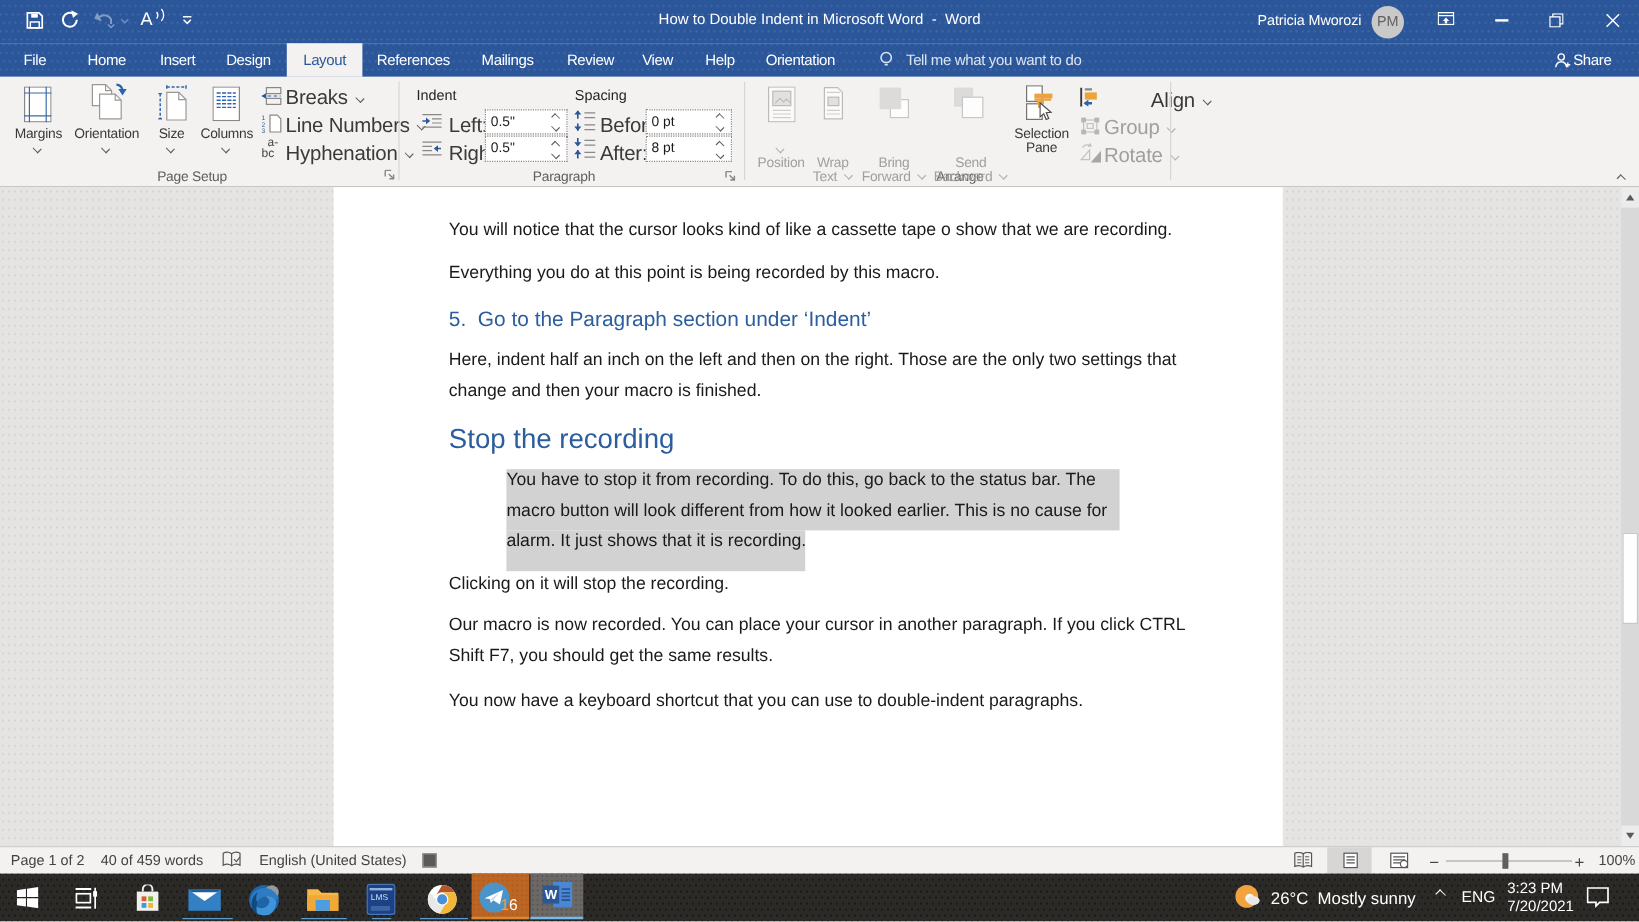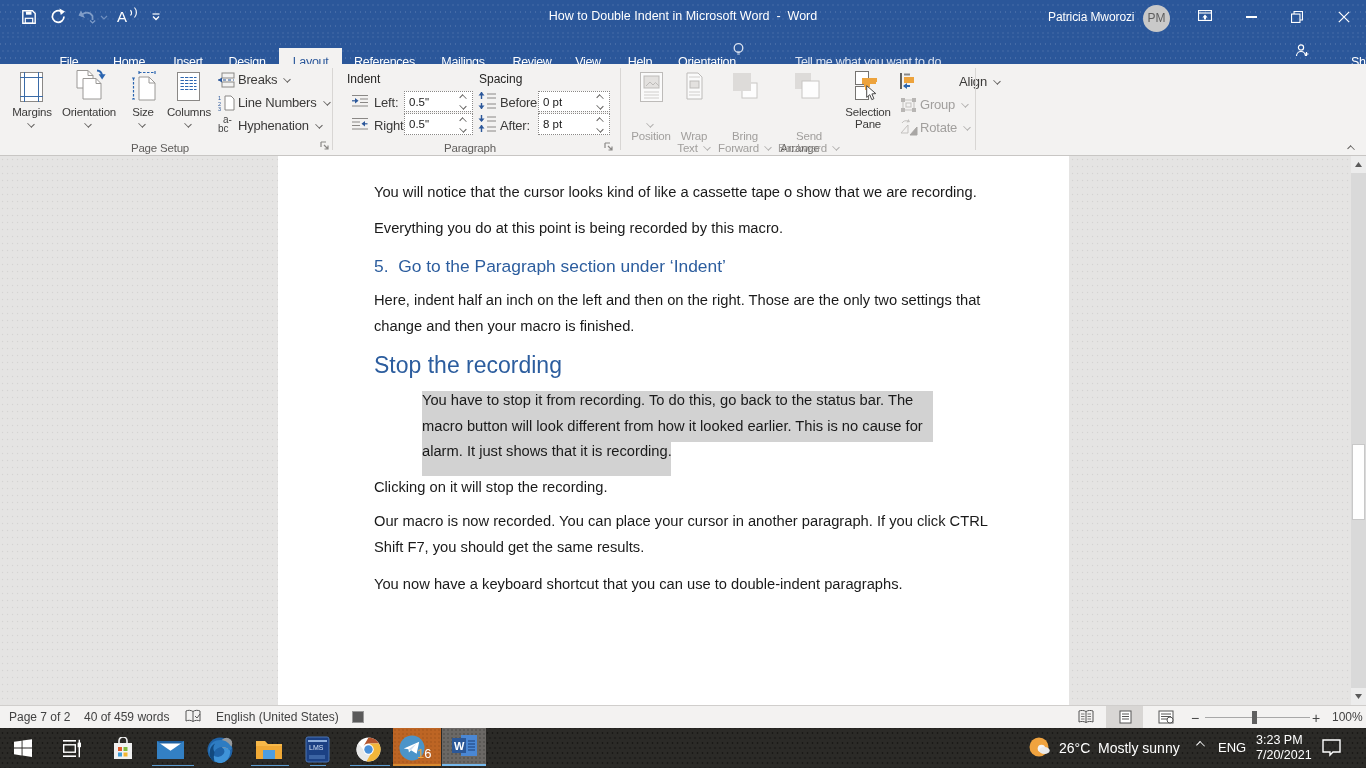--- a/index.html
+++ b/index.html
@@ -11,33 +11,33 @@
   #titlebar { left:0; top:0; width:1366px; height:36px; background:#2b579a;
     background-image:
       radial-gradient(circle, rgba(255,255,255,0.12) 0 0.6px, transparent 1.05px),
       radial-gradient(circle, rgba(255,255,255,0.12) 0 0.6px, transparent 1.05px);
     background-size:5px 14px, 5px 14px; background-position:3px 5px, 5.5px 12px; }
   #tabrow { left:0; top:36px; width:1366px; height:28px; background:#2b579a;
     background-image:
       radial-gradient(circle, rgba(255,255,255,0.12) 0 0.6px, transparent 1.05px),
       radial-gradient(circle, rgba(255,255,255,0.12) 0 0.6px, transparent 1.05px);
     background-size:5px 14px, 5px 14px; background-position:3px 1px, 5.5px 8px; }
-  .tab { position:absolute; top:12px; height:28px; line-height:28px; color:#fff; font-size:12.5px; letter-spacing:-0.3px; text-align:center;margin-left:40px; }
+  .tab { position:absolute; top:0; height:28px; line-height:28px; color:#fff; font-size:12.5px; letter-spacing:-0.3px; text-align:center; }
   #tab-layout { background:#f3f2f1; color:#2b579a; }
   #titletext { color:#fff; font-size:12.5px; top:9px; width:100%; text-align:center; }
   .titright { color:#fff; font-size:14px; }
 
   
   #ribbon { left:0; top:64px; width:1366px; height:92px; background:#f3f2f1; border-bottom:1px solid #c8c6c4; }
   .gsep { position:absolute; top:4px; width:1px; height:82px; background:#d8d6d4; }
   .glabel { position:absolute; top:78px; height:14px; font-size:11.5px; letter-spacing:-0.2px; color:#605e5c; text-align:center; }
   .biglabel { position:absolute; font-size:11.5px; letter-spacing:-0.2px; color:#3b3a39; text-align:center; }
   .chev { position:absolute; width:7px; height:7px; }
   .chev:before { content:""; position:absolute; left:0; top:0; width:5px; height:5px; border-right:1.3px solid #605e5c; border-bottom:1.3px solid #605e5c; transform:rotate(45deg) scale(1,0.8); }
-  .smallrow { position:absolute; font-size:13px; letter-spacing:-0.2px; color:#3b3a39; white-space:nowrap; }
+  .smallrow { position:absolute; font-size:17px; letter-spacing:-0.2px; color:#3b3a39; white-space:nowrap; }
   .gray .smalltxt, .graytxt { color:#a19f9d;margin-top:24px; }
   .spin { position:absolute; width:69px; height:21px; background:#fff; border:1px dotted #8a8886; font-size:11.5px; color:#1a1a1a; padding:4px 0 0 4px; }
   .spinarr { position:absolute; width:9px; height:16px; }
   .spinarr:before { content:""; position:absolute; left:1px; top:1px; width:5px; height:5px; border-left:1.2px solid #605e5c; border-top:1.2px solid #605e5c; transform:rotate(45deg) scale(1,0.75); }
   .spinarr:after { content:""; position:absolute; left:1px; bottom:1px; width:5px; height:5px; border-right:1.2px solid #605e5c; border-bottom:1.2px solid #605e5c; transform:rotate(45deg) scale(1,0.75); }
 
   
   #docarea { left:0; top:156px; width:1366px; height:549px; background:#e5e4e3;
     background-image: radial-gradient(circle, rgba(150,150,150,0.22) 0 0.6px, transparent 1.05px);
     background-size:5px 7px; }
@@ -365,21 +365,21 @@
     </div>
     <div class="abs" style="left:1351px;top:532px;width:15px;height:17px;background:#ececec;">
       <svg width="15" height="17" viewBox="0 0 15 17">
           <path d="M7.5 11 L11 6 H4 Z" fill="#5a5a5a"></path>
         </svg>
     </div>
     <div class="abs" style="left:1352px;top:288px;width:13px;height:76px;background:#fefefe;border:1px solid #c8c8c8;"></div>
   </div>
 
   <div class="abs" id="statusbar">
-    <div class="abs" style="left:9px;top:4px;">Page 7 of 2</div>
+    <div class="abs" style="left:9px;top:4px;">Page 1 of 2</div>
     <div class="abs" style="left:84px;top:4px;">40 of 459 words</div>
     <svg class="abs" style="left:185px;top:3px" width="17" height="16" viewBox="0 0 17 16">
       <path d="M1 2 C3 1, 6 1, 8 2.5 C10 1, 13 1, 15 2 V12 C13 11, 10 11, 8 12.5 C6 11, 3 11, 1 12 Z" fill="none" stroke="#555" stroke-width="1"></path>
       <path d="M8 2.5 V12.5" stroke="#555"></path>
       <path d="M10 7 l2 2 l3 -4" fill="none" stroke="#555"></path>
     </svg>
     <div class="abs" style="left:216px;top:4px;">English (United States)</div>
     <div class="abs" style="left:352px;top:5px;width:12px;height:12px;background:#5a5a5a;border:1px solid #999;"></div>
 
     <svg class="abs" style="left:1078px;top:4px" width="16" height="14" viewBox="0 0 16 14">

